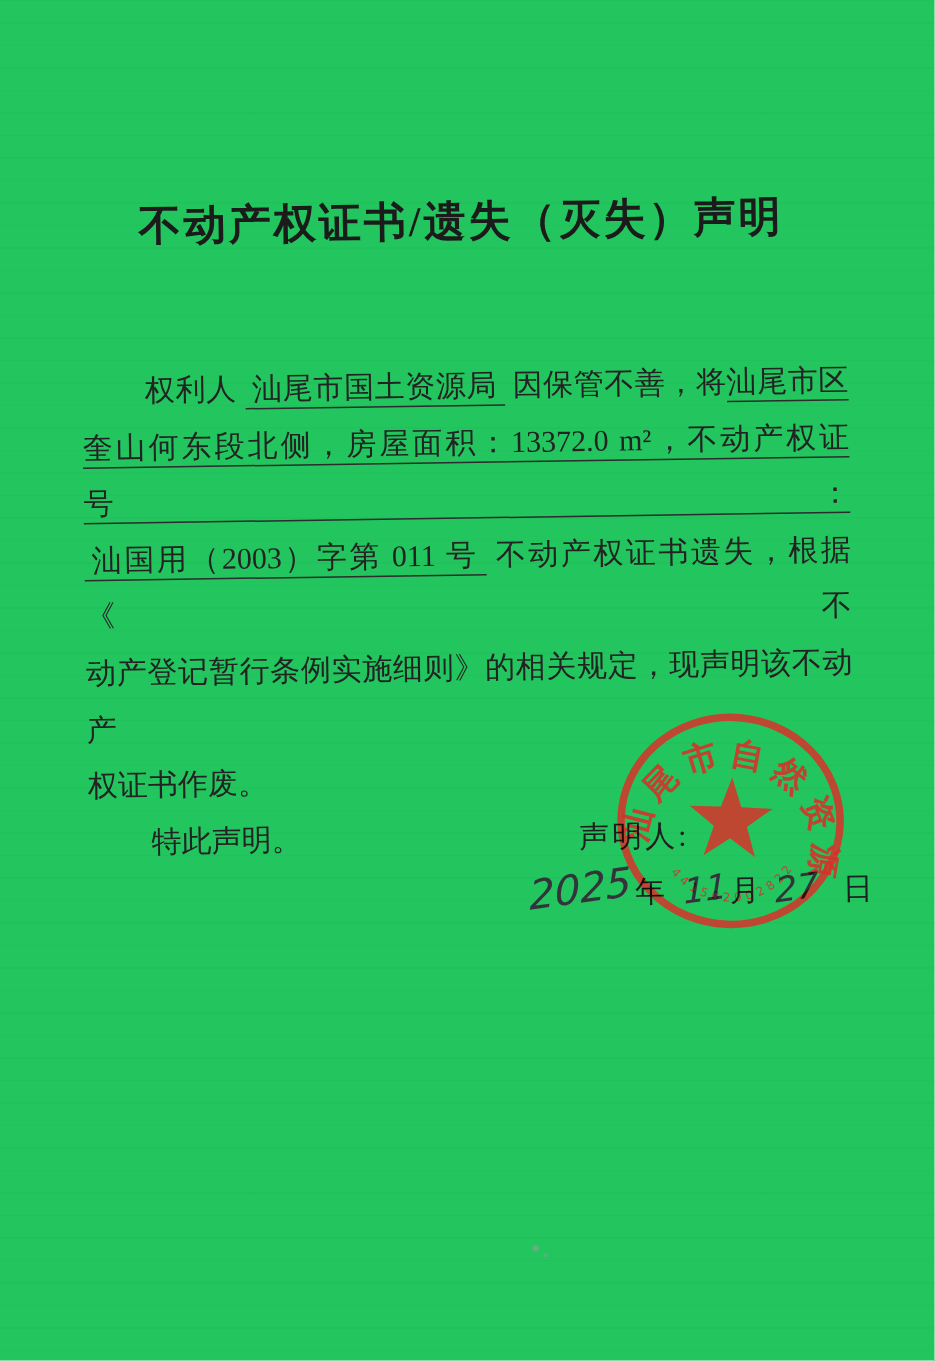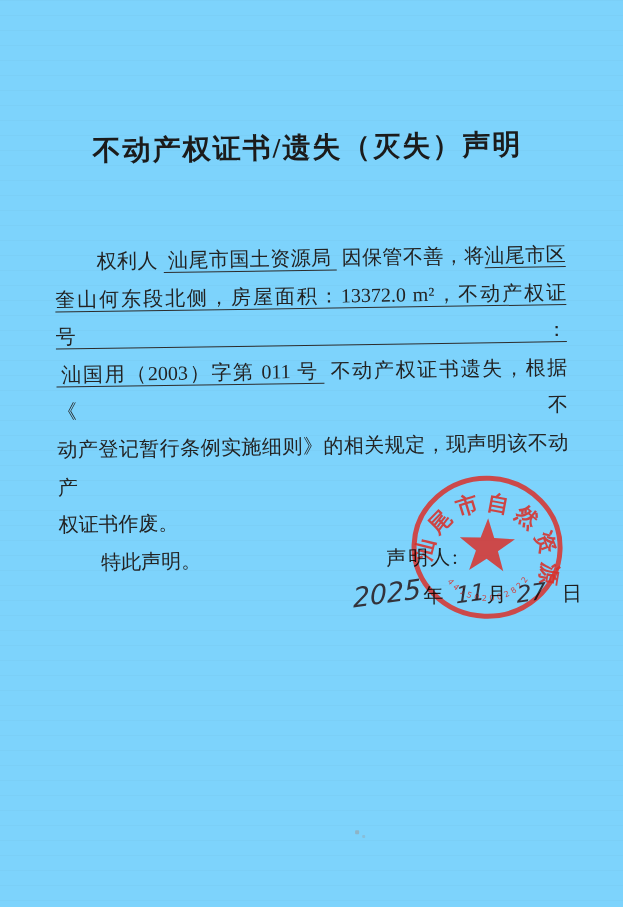--- a/index.html
+++ b/index.html
@@ -1,18 +1,18 @@
 <!DOCTYPE html>
 <html><head>
 <meta charset="utf-8">
 <style>
   html,body { margin:0; padding:0; background:#e9e9e9; }
   .page {
     position:relative; width:623px; height:907px; margin:0 auto;
-    background:#7dd3fc; overflow:hidden;
+    background:#22c55e; overflow:hidden;
     font-family:"Liberation Serif", serif; color:#222;
   }
   
   .page::before {
     content:""; position:absolute; inset:0; pointer-events:none;
     background:repeating-linear-gradient(180deg, rgba(0,0,0,0.018) 0 1px, transparent 1px 15px);
   }
   .content { position:absolute; inset:0; transform:rotate(-0.85deg); transform-origin:300px 420px; }
 
   .title {

